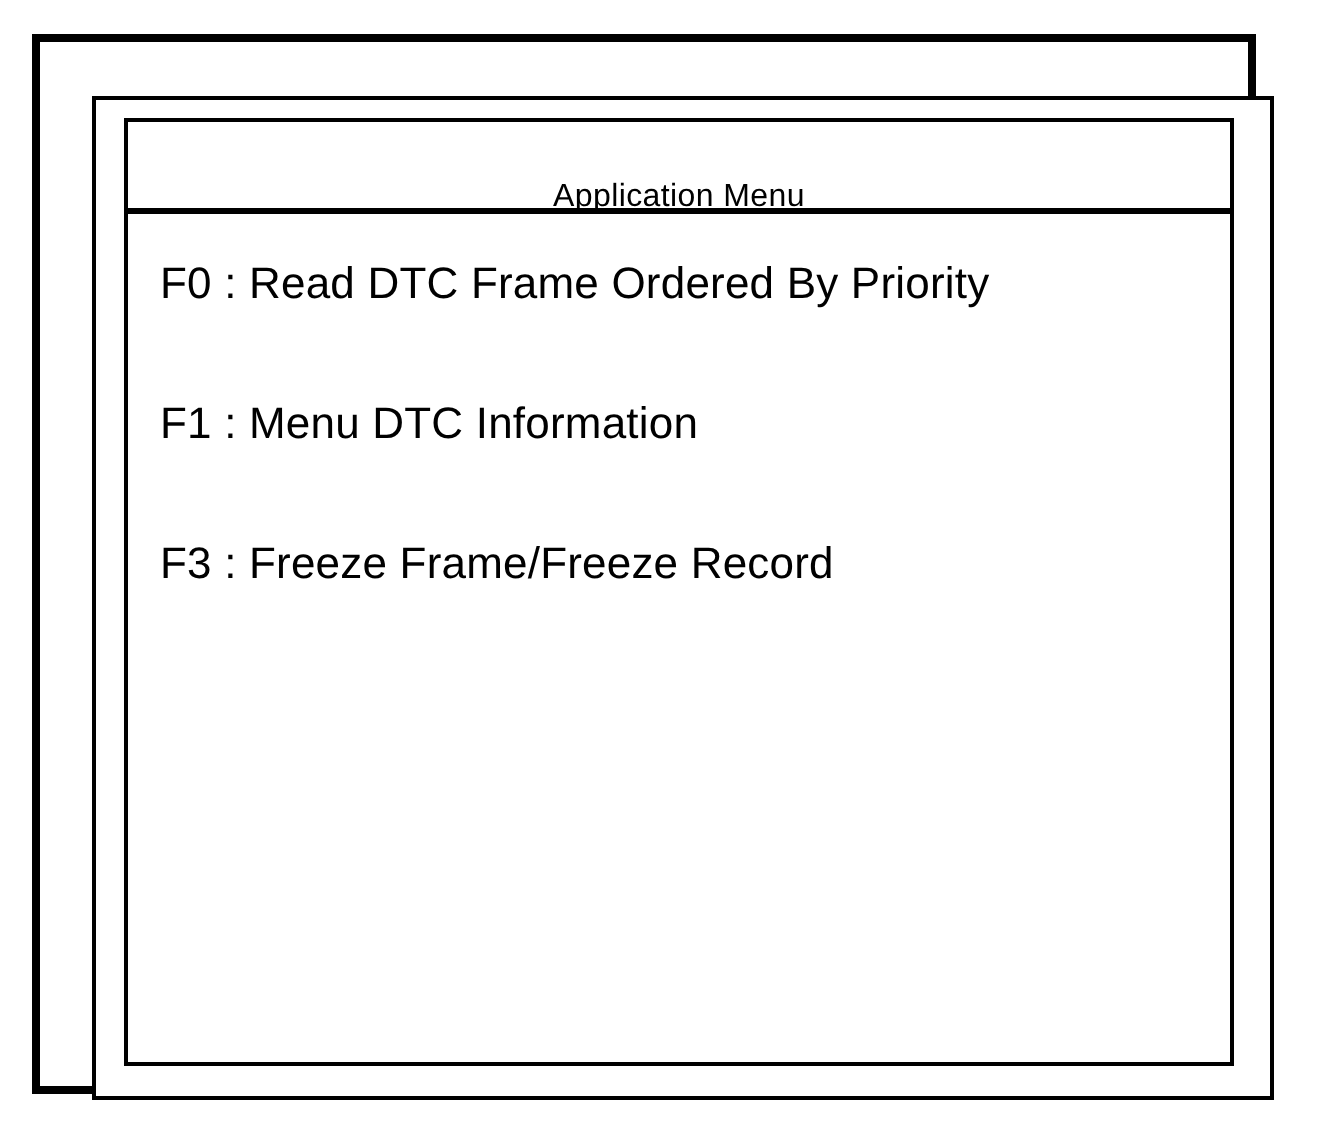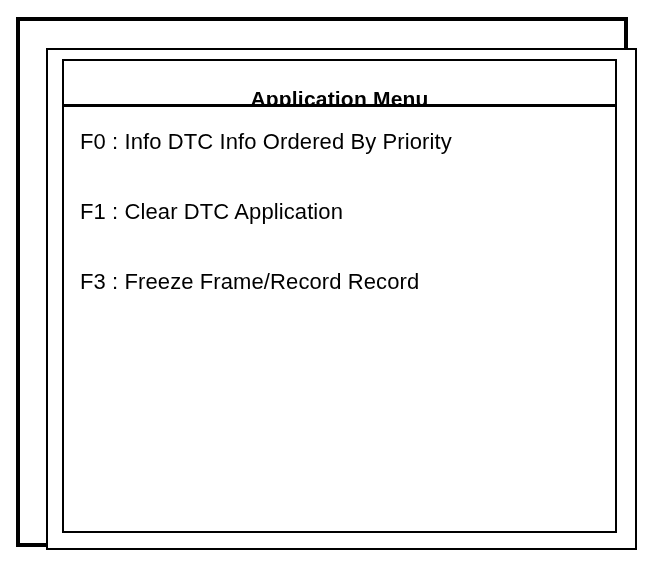--- a/index.html
+++ b/index.html
@@ -67,23 +67,23 @@
     height: 46px;
     flex: 0 0 46px;
     box-sizing: border-box;
     border-bottom: 3px solid #000000;
     display: flex;
     align-items: center;
     justify-content: center;
     background: #ffffff;
   }
   .panel-title {
-    font-size: 21px;
+    font-size: 16px;
     line-height: 21px;
-    font-weight: 700;
+    font-weight: 400;
     letter-spacing: 0.2px;
     color: #000000;
     white-space: nowrap;
     margin-top: 32px;
   }
 
   
   .panel-body {
     flex: 1 1 auto;
     position: relative;
@@ -127,30 +127,30 @@
     <div class="panel">
 
       <div class="panel-titlebar">
         <div class="panel-title">Application Menu</div>
       </div>
 
       <div class="panel-body">
         <div class="menu-list">
 
           <div class="menu-item">
-            <span class="menu-item-text">F0 : Info DTC Info Ordered By Priority</span>
+            <span class="menu-item-text">F0 : Read DTC Frame Ordered By Priority</span>
           </div>
 
           <div class="menu-item">
-            <span class="menu-item-text">F1 : Clear DTC Application</span>
+            <span class="menu-item-text">F1 : Menu DTC Information</span>
           </div>
 
 
           <div class="menu-item">
-            <span class="menu-item-text">F3 : Freeze Frame/Record Record</span>
+            <span class="menu-item-text">F3 : Freeze Frame/Freeze Record</span>
           </div>
 
         </div>
       </div>
 
     </div>
   </div>
 </div>
 
 </body></html>

